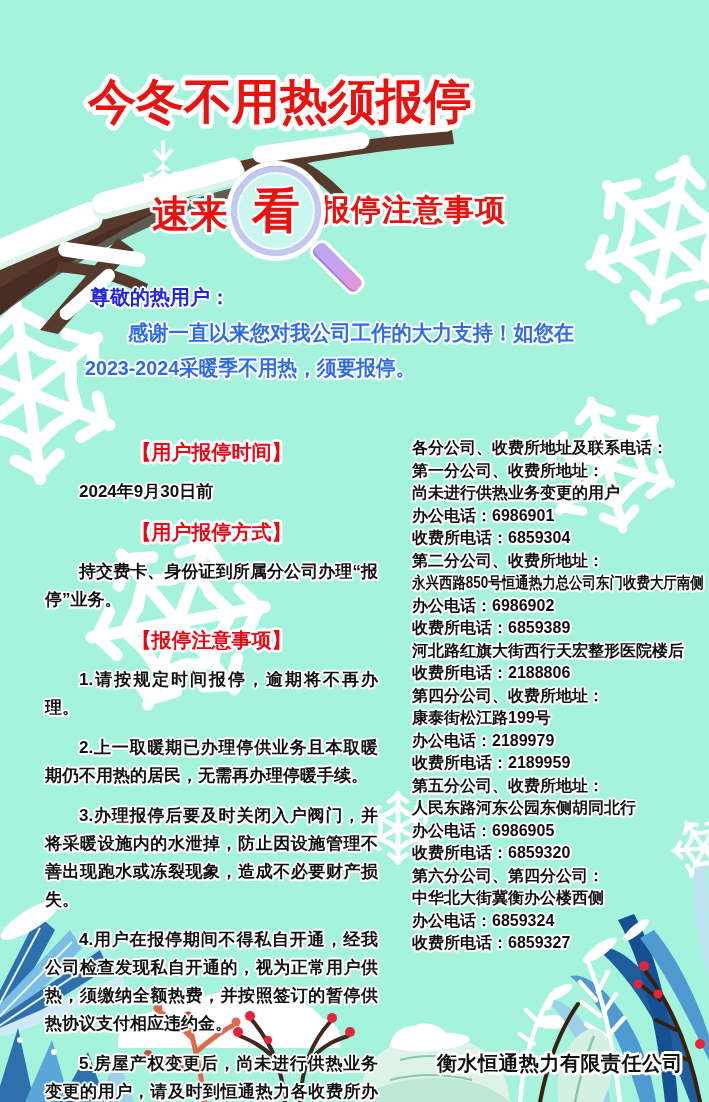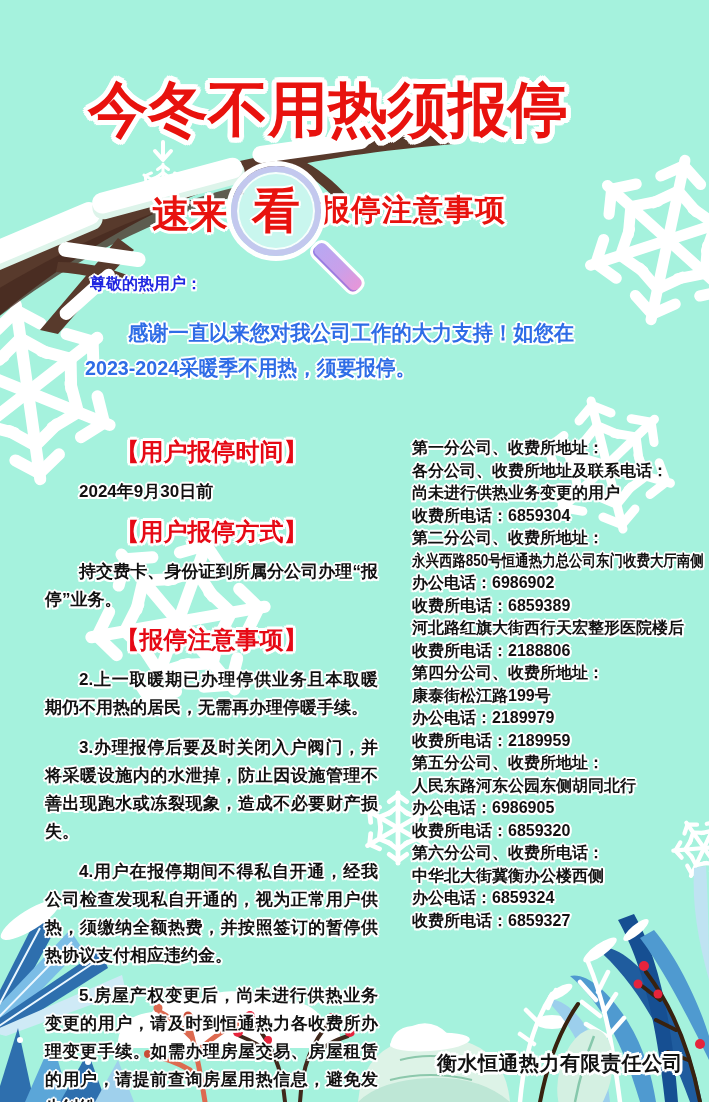--- a/index.html
+++ b/index.html
@@ -14,46 +14,46 @@
   .ol3{text-shadow:3px 0 0 #fff,-3px 0 0 #fff,0 3px 0 #fff,0 -3px 0 #fff,
        2.2px 2.2px 0 #fff,-2.2px 2.2px 0 #fff,2.2px -2.2px 0 #fff,-2.2px -2.2px 0 #fff;}
   .ol5{text-shadow:5px 0 0 #fff,-5px 0 0 #fff,0 5px 0 #fff,0 -5px 0 #fff,
        3.5px 3.5px 0 #fff,-3.5px 3.5px 0 #fff,3.5px -3.5px 0 #fff,-3.5px -3.5px 0 #fff,
        4.6px 1.9px 0 #fff,-4.6px 1.9px 0 #fff,4.6px -1.9px 0 #fff,-4.6px -1.9px 0 #fff,
        1.9px 4.6px 0 #fff,-1.9px 4.6px 0 #fff,1.9px -4.6px 0 #fff,-1.9px -4.6px 0 #fff;}
 
   .fit{white-space:nowrap;transform-origin:left center;}
 
   .poster-title{position:absolute;left:88px;top:70px;width:470px;
-    font-size:60px;font-weight:900;color:var(--title_red);letter-spacing:0;}
+    font-size:48px;font-weight:900;color:var(--title_red);letter-spacing:0;}
   .sub-left{position:absolute;left:152px;top:189px;width:82px;
     font-size:38px;font-weight:900;color:var(--title_red);}
   .sub-right{position:absolute;left:320px;top:190px;width:244px;
     font-size:30px;font-weight:900;color:var(--title_red);letter-spacing:1px;}
 
   
   .lens{position:absolute;left:231px;top:166px;width:78px;height:78px;border-radius:50%;
     border:6px solid #c3c8ee;background:rgba(238,250,255,.5);
     box-shadow:0 0 0 5px #ffffff, inset 0 0 0 2px rgba(255,255,255,.85);
     display:flex;align-items:center;justify-content:center;z-index:3;}
   .lens-char{font-size:48px;font-weight:900;color:var(--title_red);}
   .lens-handle{position:absolute;left:303px;top:244px;width:16px;height:60px;border-radius:9px;
     background:linear-gradient(180deg,#b7a8f2 0%,#c9a0ea 55%,#e796d8 100%);
     border:3px solid #fff;box-shadow:inset 2px 0 0 rgba(122,95,216,.55);
     transform:rotate(-45deg);transform-origin:50% 0%;z-index:2;}
 
-  .greet-salutation{position:absolute;left:90px;top:274px;width:160px;
-    font-size:16px;font-weight:900;color:var(--blue_head);}
+  .greet-salutation{position:absolute;left:90px;top:284px;width:160px;
+    font-size:20px;font-weight:900;color:var(--blue_head);}
   .greet-line1{position:absolute;left:128px;top:319px;width:446px;
     font-size:21px;font-weight:700;color:var(--blue_body);}
   .greet-line2{position:absolute;left:85px;top:354px;width:330px;
     font-size:21px;font-weight:700;color:var(--blue_body);}
 
   .col-left{position:absolute;left:33px;top:438px;width:357px;color:var(--ink);}
-  .sec-h{font-size:24px;line-height:28px;font-weight:800;text-align:center;
+  .sec-h{font-size:20px;line-height:28px;font-weight:800;text-align:center;
     color:var(--accent_red);}
   .body-p{margin:12px;font-size:17px;line-height:28px;font-weight:700;
     text-align:justify;text-indent:2em;color:var(--ink);}
 
   .col-right{position:absolute;left:412px;top:437px;width:292px;color:var(--ink);}
   .cline{font-size:16px;line-height:22.5px;font-weight:700;}
 
   .footer-company{position:absolute;right:26px;top:1050px;width:250px;text-align:right;
     font-size:20px;font-weight:900;color:var(--ink);letter-spacing:0.5px;
     transform-origin:right center;}
@@ -218,46 +218,48 @@
   <div class="greet-salutation ol2 fit">尊敬的热用户：</div>
   <div class="greet-line1 ol2 fit" style="transform: scaleX(0.965368);">感谢一直以来您对我公司工作的大力支持！如您在</div>
   <div class="greet-line2 ol2 fit" style="transform: scaleX(0.9375);">2023-2024采暖季不用热，须要报停。</div>
 
   <div class="col-left">
     <div class="sec-h ol3">【用户报停时间】</div>
     <p class="body-p ol2">2024年9月30日前</p>
     <div class="sec-h ol3">【用户报停方式】</div>
     <p class="body-p ol2">持交费卡、身份证到所属分公司办理“报停”业务。</p>
     <div class="sec-h ol3">【报停注意事项】</div>
+    <p class="body-p ol2">1.请按规定时间报停，逾期将不再办理。</p>
     <p class="body-p ol2">2.上一取暖期已办理停供业务且本取暖期仍不用热的居民，无需再办理停暖手续。</p>
     <p class="body-p ol2">3.办理报停后要及时关闭入户阀门，并将采暖设施内的水泄掉，防止因设施管理不善出现跑水或冻裂现象，造成不必要财产损失。</p>
     <p class="body-p ol2">4.用户在报停期间不得私自开通，经我公司检查发现私自开通的，视为正常用户供热，须缴纳全额热费，并按照签订的暂停供热协议支付相应违约金。</p>
     <p class="body-p ol2">5.房屋产权变更后，尚未进行供热业务变更的用户，请及时到恒通热力各收费所办理变更手续。如需办理房屋交易、房屋租赁的用户，请提前查询房屋用热信息，避免发生纠纷。</p>
   </div>
 
   <div class="col-right">
+    <div class="cline fit ol2">各分公司、收费所地址及联系电话：</div>
     <div class="cline fit ol2">第一分公司、收费所地址：</div>
-    <div class="cline fit ol2">各分公司、收费所地址及联系电话：</div>
     <div class="cline fit ol2">尚未进行供热业务变更的用户</div>
+    <div class="cline fit ol2">办公电话：6986901</div>
     <div class="cline fit ol2">收费所电话：6859304</div>
     <div class="cline fit ol2">第二分公司、收费所地址：</div>
     <div class="cline fit ol2" style="transform: scaleX(0.841499);">永兴西路850号恒通热力总公司东门收费大厅南侧</div>
     <div class="cline fit ol2">办公电话：6986902</div>
     <div class="cline fit ol2">收费所电话：6859389</div>
     <div class="cline fit ol2">河北路红旗大街西行天宏整形医院楼后</div>
     <div class="cline fit ol2">收费所电话：2188806</div>
     <div class="cline fit ol2">第四分公司、收费所地址：</div>
     <div class="cline fit ol2">康泰街松江路199号</div>
     <div class="cline fit ol2">办公电话：2189979</div>
     <div class="cline fit ol2">收费所电话：2189959</div>
     <div class="cline fit ol2">第五分公司、收费所地址：</div>
     <div class="cline fit ol2">人民东路河东公园东侧胡同北行</div>
     <div class="cline fit ol2">办公电话：6986905</div>
     <div class="cline fit ol2">收费所电话：6859320</div>
-    <div class="cline fit ol2">第六分公司、收费所电话：</div>
+    <div class="cline fit ol2">第六分公司、第四分公司：</div>
     <div class="cline fit ol2">中华北大街冀衡办公楼西侧</div>
     <div class="cline fit ol2">办公电话：6859324</div>
     <div class="cline fit ol2">收费所电话：6859327</div>
   </div>
 
   <div class="footer-company ol3 fit">衡水恒通热力有限责任公司</div>
 
 </div>
 
 </body></html>

